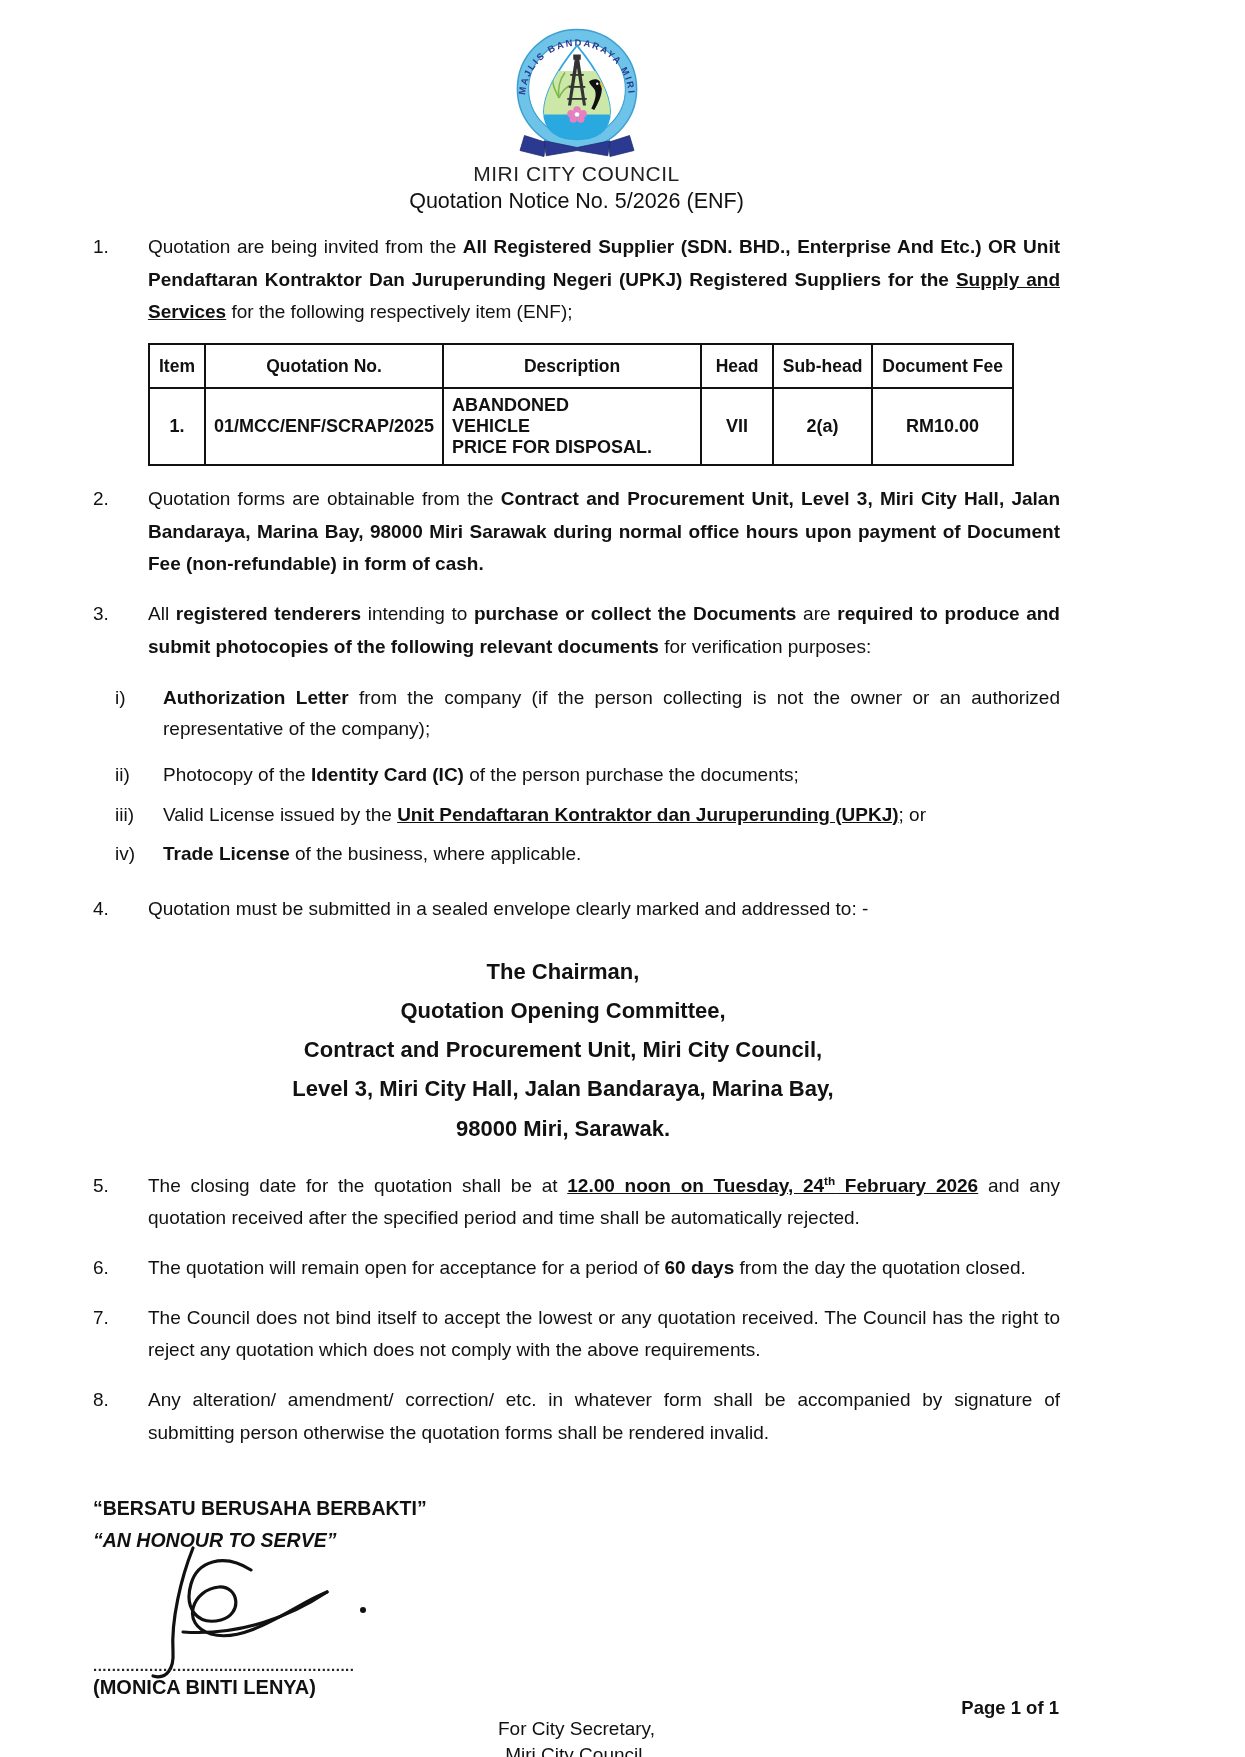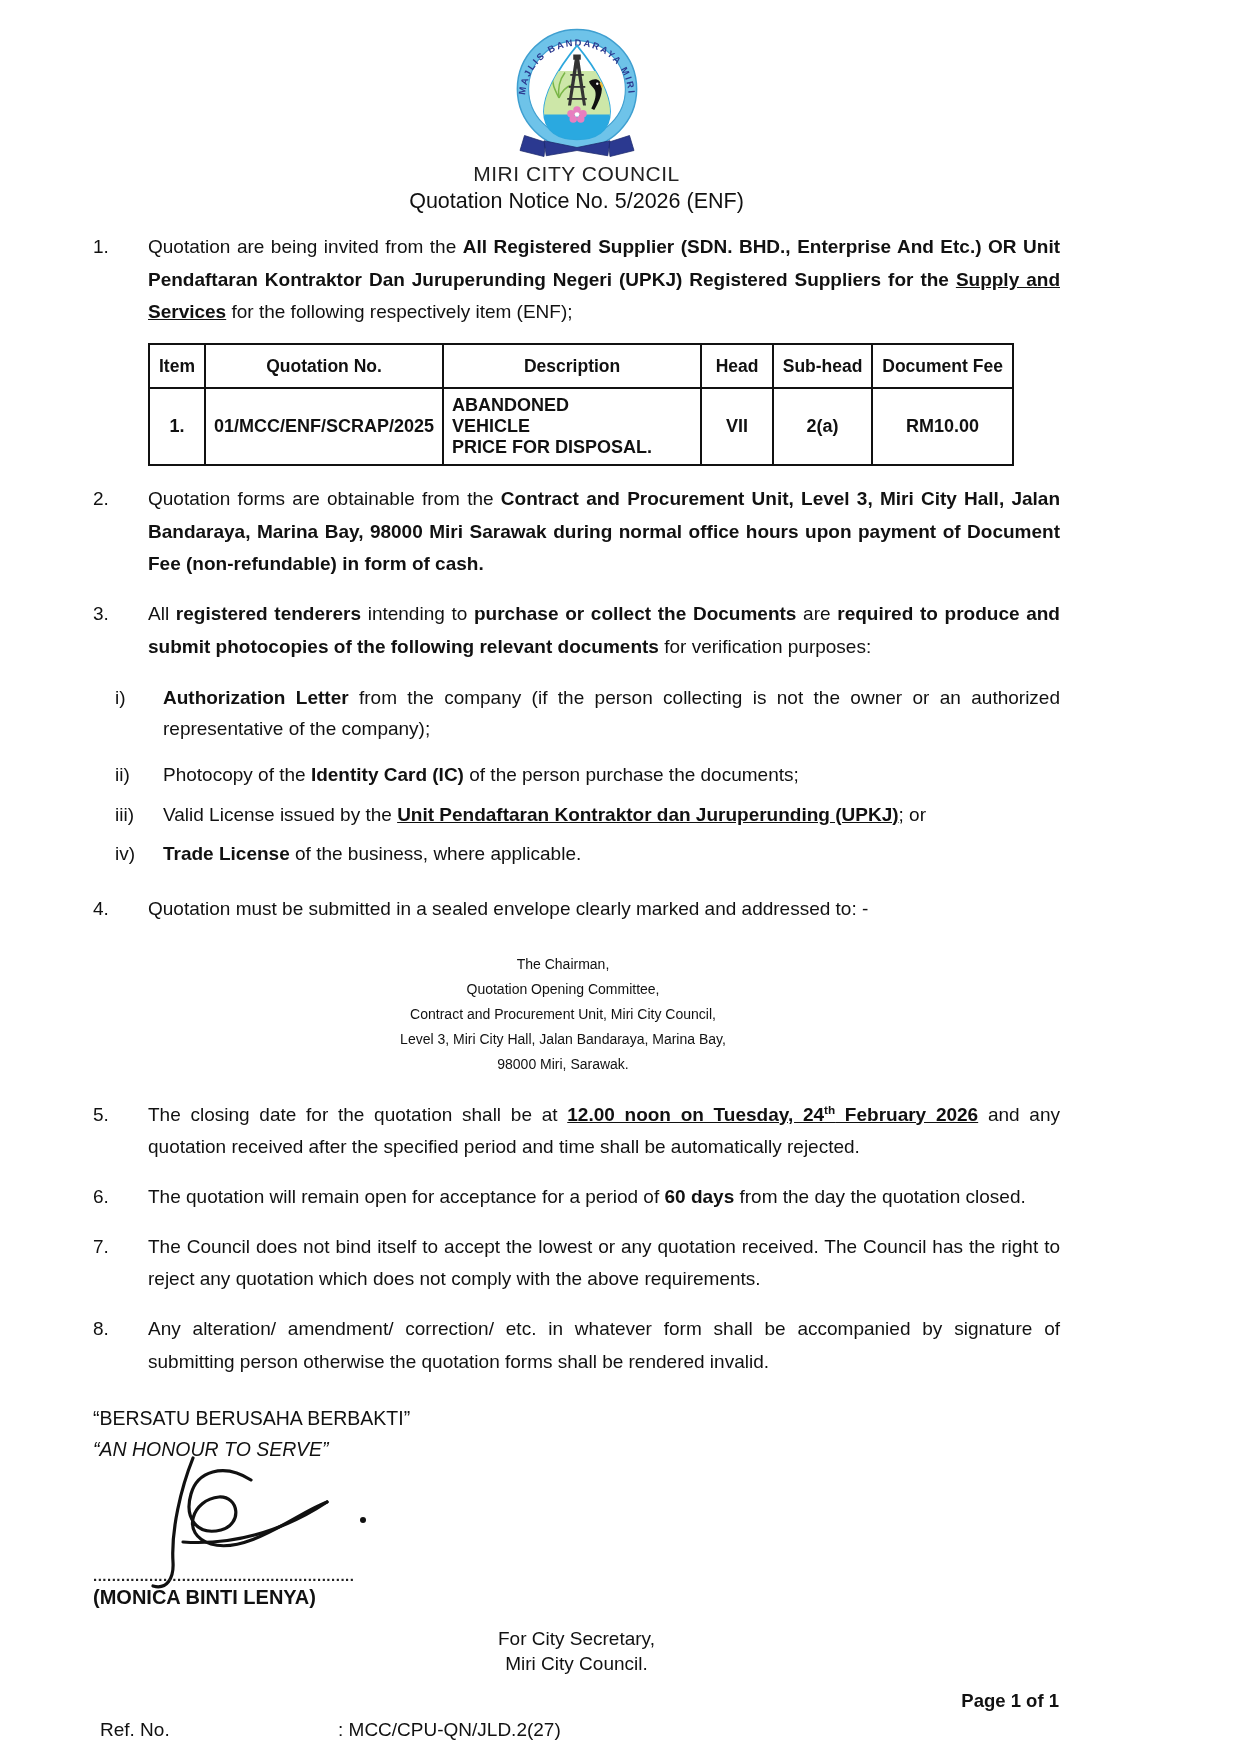--- a/index.html
+++ b/index.html
@@ -36,38 +36,38 @@
   col.c-head{width:72px} col.c-sub{width:99px} col.c-fee{width:141px}
 
   
   .subli { display:flex; margin-top:9px; }
   .subli-num { width:48px; flex:0 0 48px; margin-left:22px; font-size:19px; line-height:1.6; }
   .subli-body { flex:1; font-size:19px; line-height:1.6; text-align:justify; }
   .sub-gap { margin-top:16px; }
 
   
   .address { margin:26px 0 6px 55px; width:830px; text-align:center;
-             font-size:14px; font-weight:400; line-height:1.78; }
-
-  
-  .motto { margin-top:25px; font-size:19.5px; font-weight:400; line-height:1.6; }
+             font-size:22px; font-weight:700; line-height:1.78; }
+
+  
+  .motto { margin-top:44px; font-size:19.5px; font-weight:700; line-height:1.6; }
   .motto-2 { font-style:italic; }
   .sig-zone { position:relative; height:118px; }
   .sig-svg { position:absolute; left:38px; top:-16px; }
   .dotline { font-size:15px; font-weight:700; letter-spacing:.5px; color:#222;
              margin-top:-4px; white-space:nowrap; }
   .sig-name { font-size:20px; font-weight:700; margin-top:2px; }
   .sig-role { font-size:19px; line-height:1.35; margin-top:17px;text-align:center; }
 
   
   .refblock { margin:38px 0 0 7px; font-size:19px; line-height:1.55; }
   .refrow { display:flex; }
   .reflabel { width:238px; flex:0 0 238px; }
 
-  .page-footer { position:absolute; right:186px; bottom:45px;
+  .page-footer { position:absolute; right:186px; bottom:38px;
                  font-size:18.5px; font-weight:700; }
 </style>
 </head>
 <body>
 
 <div class="page">
   <div class="doc">
 
     <div class="crest-wrap">
       <svg width="150" height="132" viewBox="0 0 200 176">

